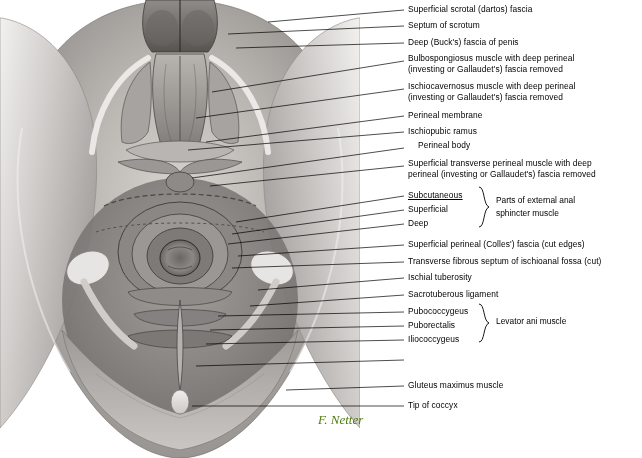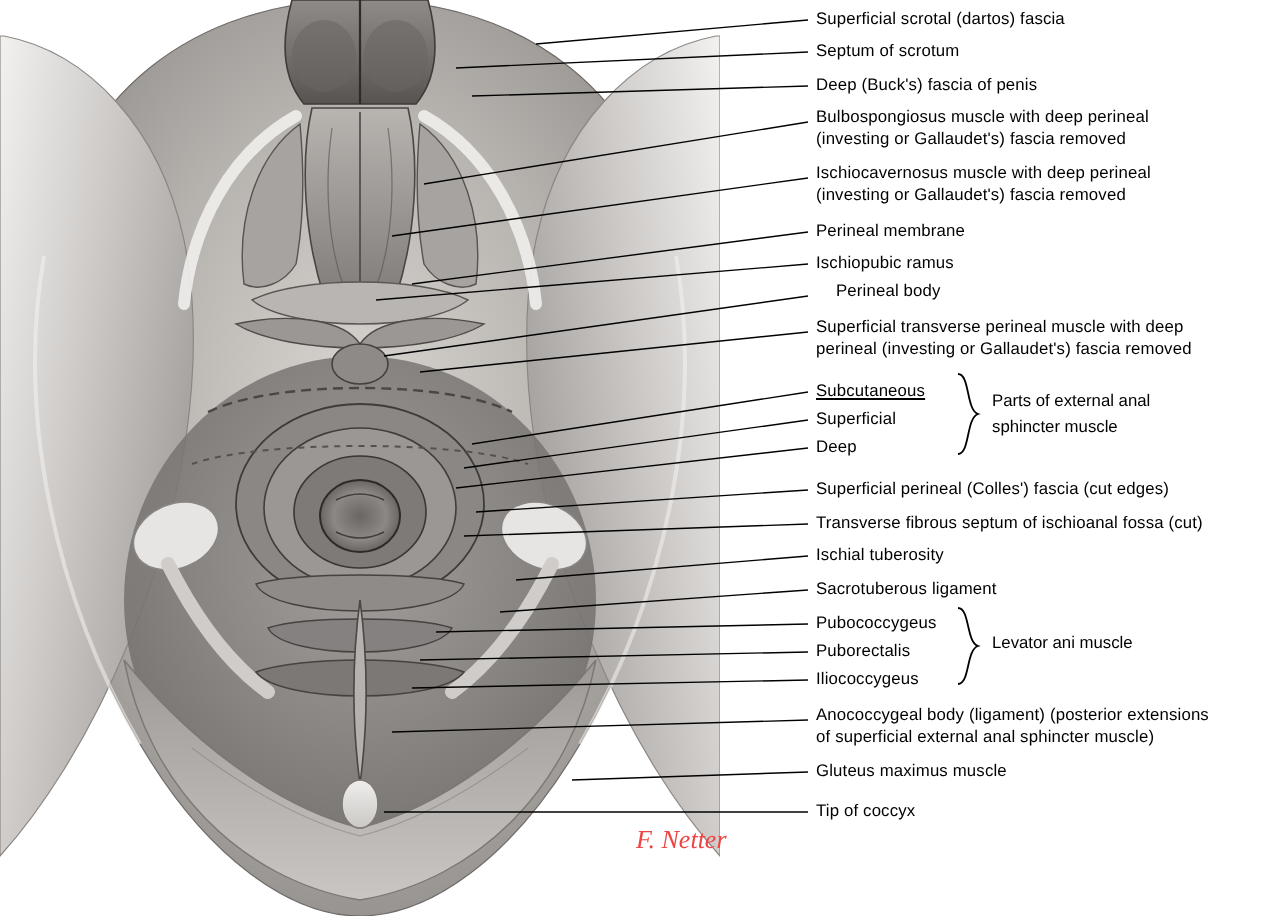--- a/index.html
+++ b/index.html
@@ -44,21 +44,21 @@
     line-height: 10.3px;
     color: #000;
     white-space: nowrap;
   }
   svg { display: block; }
   .signature {
     position: absolute;
     font-family: "Liberation Serif", serif;
     font-style: italic;
     font-size: 13px;
-    color: #ef4444;
+    color: #4d7c0f;
   }
 </style>
 </head>
 <body>
 
 <div id="root">
 
   <svg id="illustration" viewBox="0 0 360 458" xmlns="http://www.w3.org/2000/svg">
     <defs>
       <radialGradient id="gBody" cx="50%" cy="45%" r="62%">
@@ -211,22 +211,20 @@
   <div class="label" style="left:408px; top:190px;text-decoration:underline;">Subcutaneous</div>
   <div class="label" style="left:408px; top:204px;">Superficial</div>
   <div class="label" style="left:408px; top:218px;">Deep</div>
   <div class="label" style="left:408px; top:239px;">Superficial perineal (Colles') fascia (cut edges)</div>
   <div class="label" style="left:408px; top:256px;">Transverse fibrous septum of ischioanal fossa (cut)</div>
   <div class="label" style="left:408px; top:272px;">Ischial tuberosity</div>
   <div class="label" style="left:408px; top:289px;">Sacrotuberous ligament</div>
   <div class="label" style="left:408px; top:306px;">Pubococcygeus</div>
   <div class="label" style="left:408px; top:320px;">Puborectalis</div>
   <div class="label" style="left:408px; top:334px;">Iliococcygeus</div>
-  <div class="label" style="left:408px; top:352px;">Anococcygeal body (ligament) (posterior extensions</div>
-  <div class="label" style="left:408px; top:363px;">of superficial external anal sphincter muscle)</div>
   <div class="label" style="left:408px; top:380px;">Gluteus maximus muscle</div>
   <div class="label" style="left:408px; top:400px;">Tip of coccyx</div>
 
   <svg style="position:absolute; left:478px; top:186px; width:14px; height:42px;" viewBox="0 0 14 42">
     <path d="M1 1 C 7 1 5 19 11 21 C 5 23 7 41 1 41" stroke="#000" stroke-width="0.9" fill="none"></path>
   </svg>
   <div class="brace-label" style="left:496px; top:195px;">Parts of external anal</div>
   <div class="brace-label" style="left:496px; top:208px;">sphincter muscle</div>
 
   <svg style="position:absolute; left:478px; top:303px; width:14px; height:40px;" viewBox="0 0 14 40">

